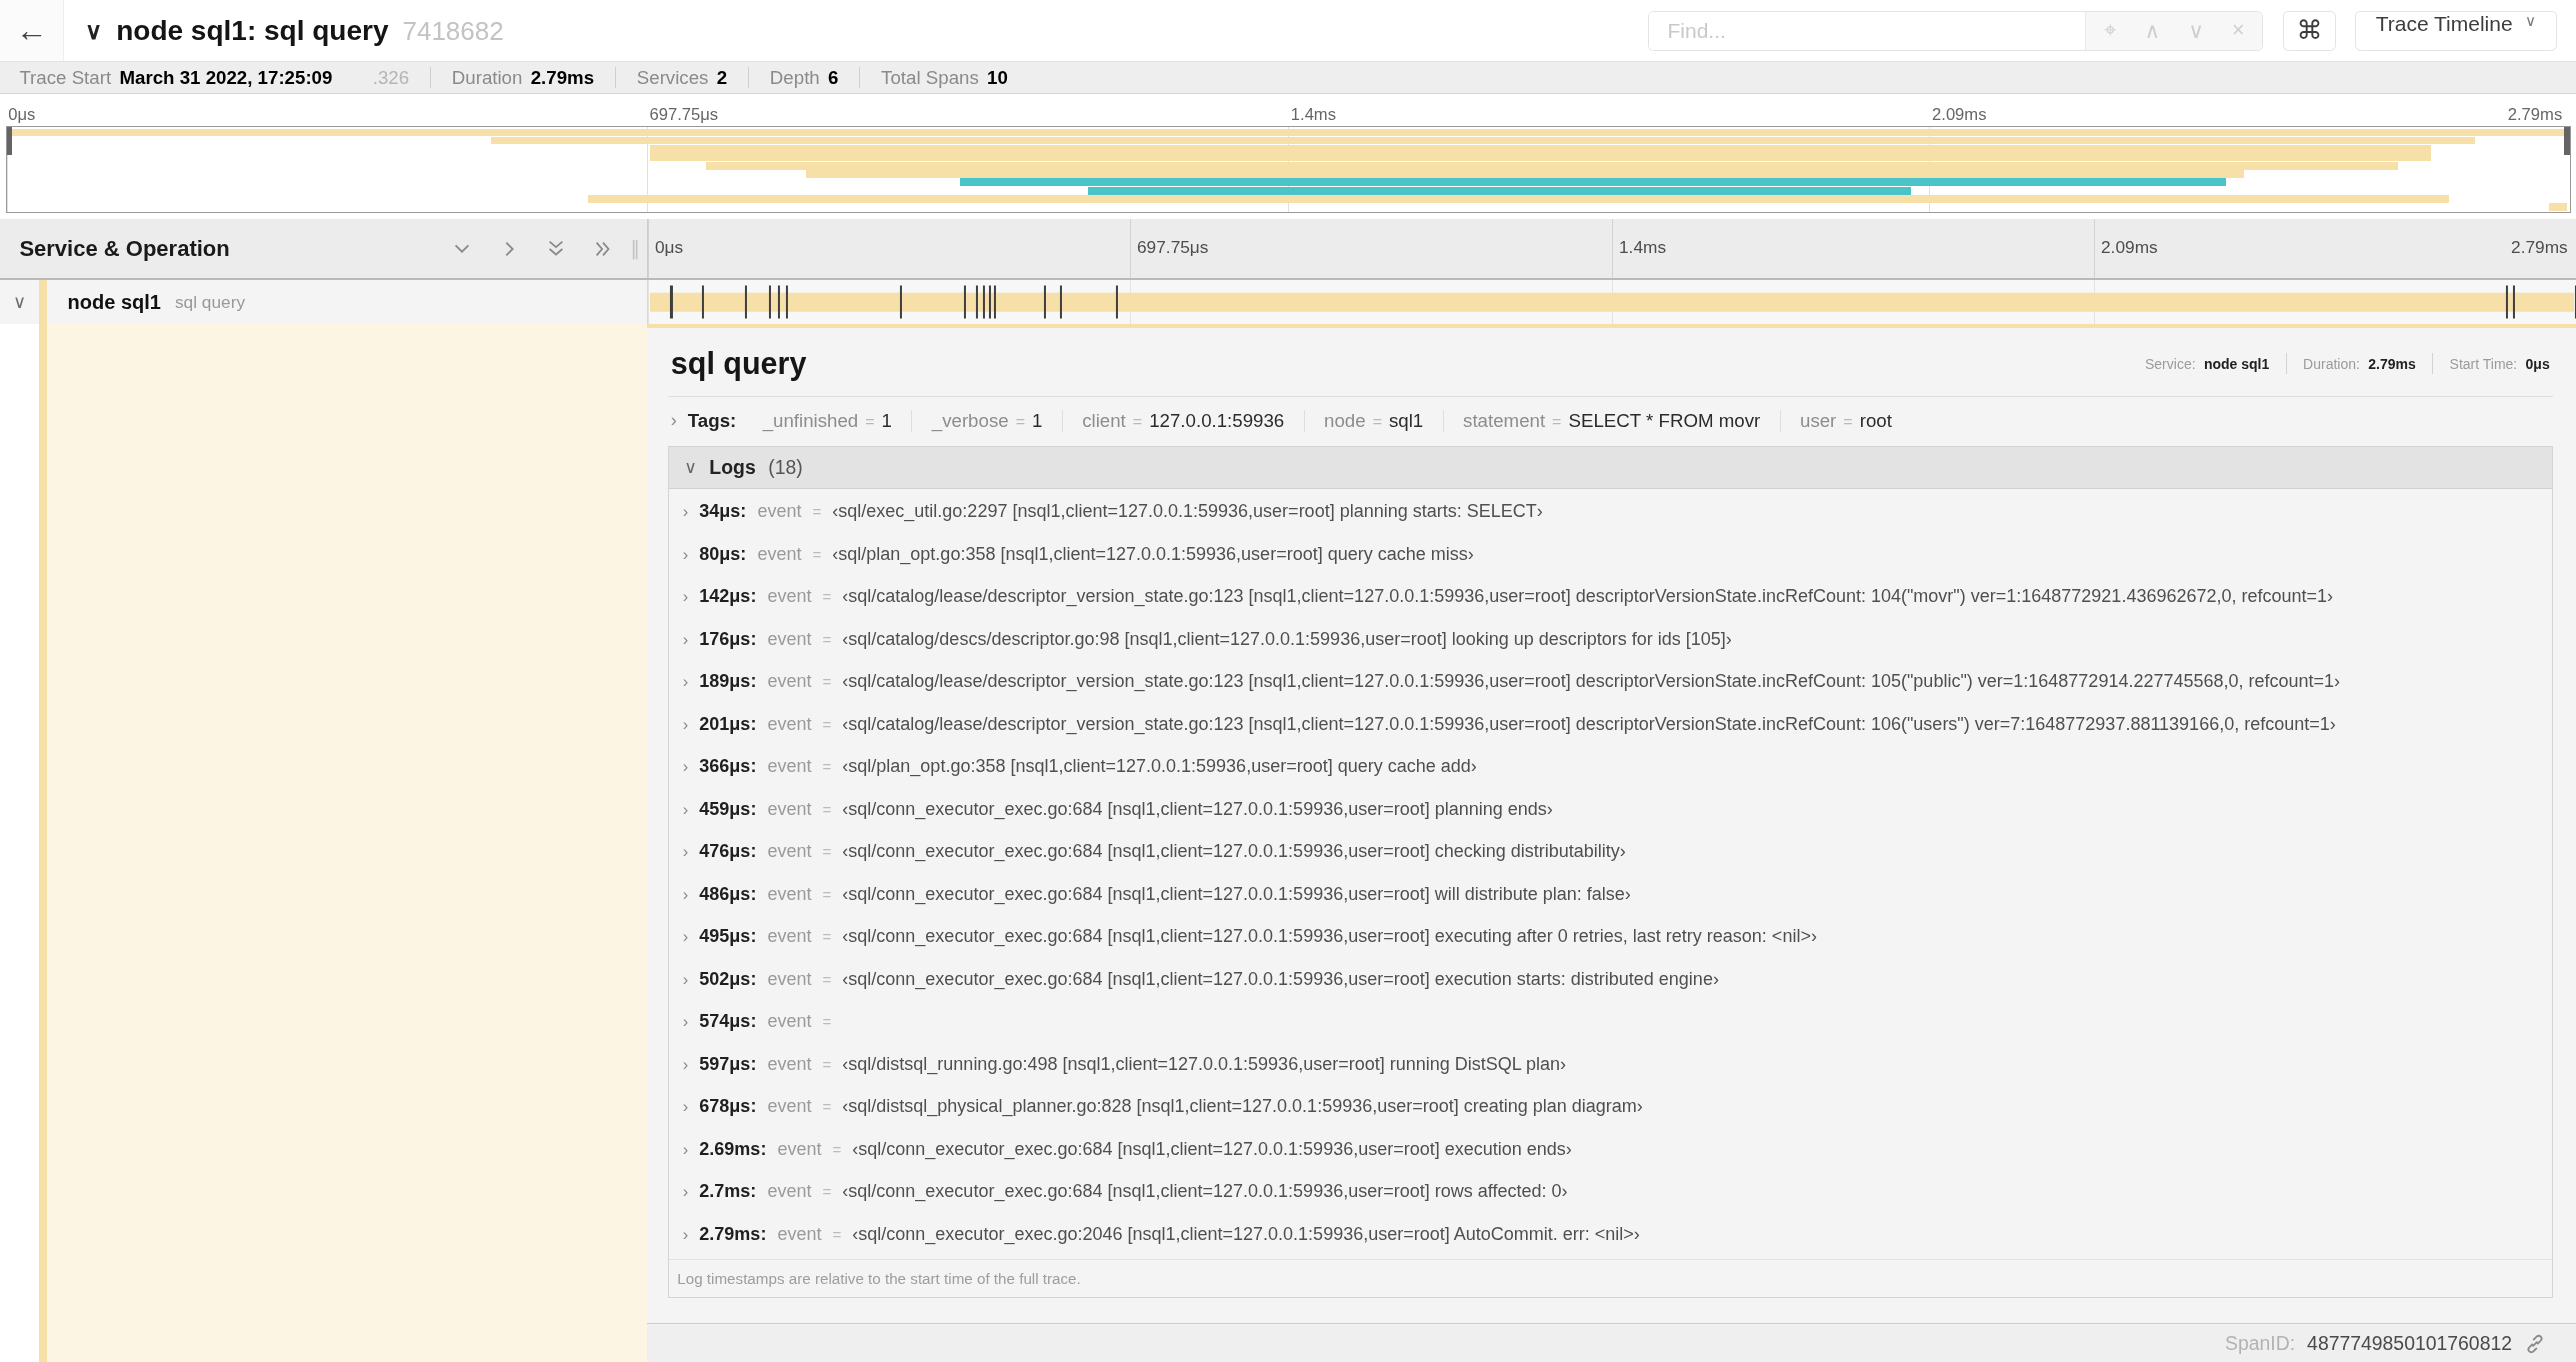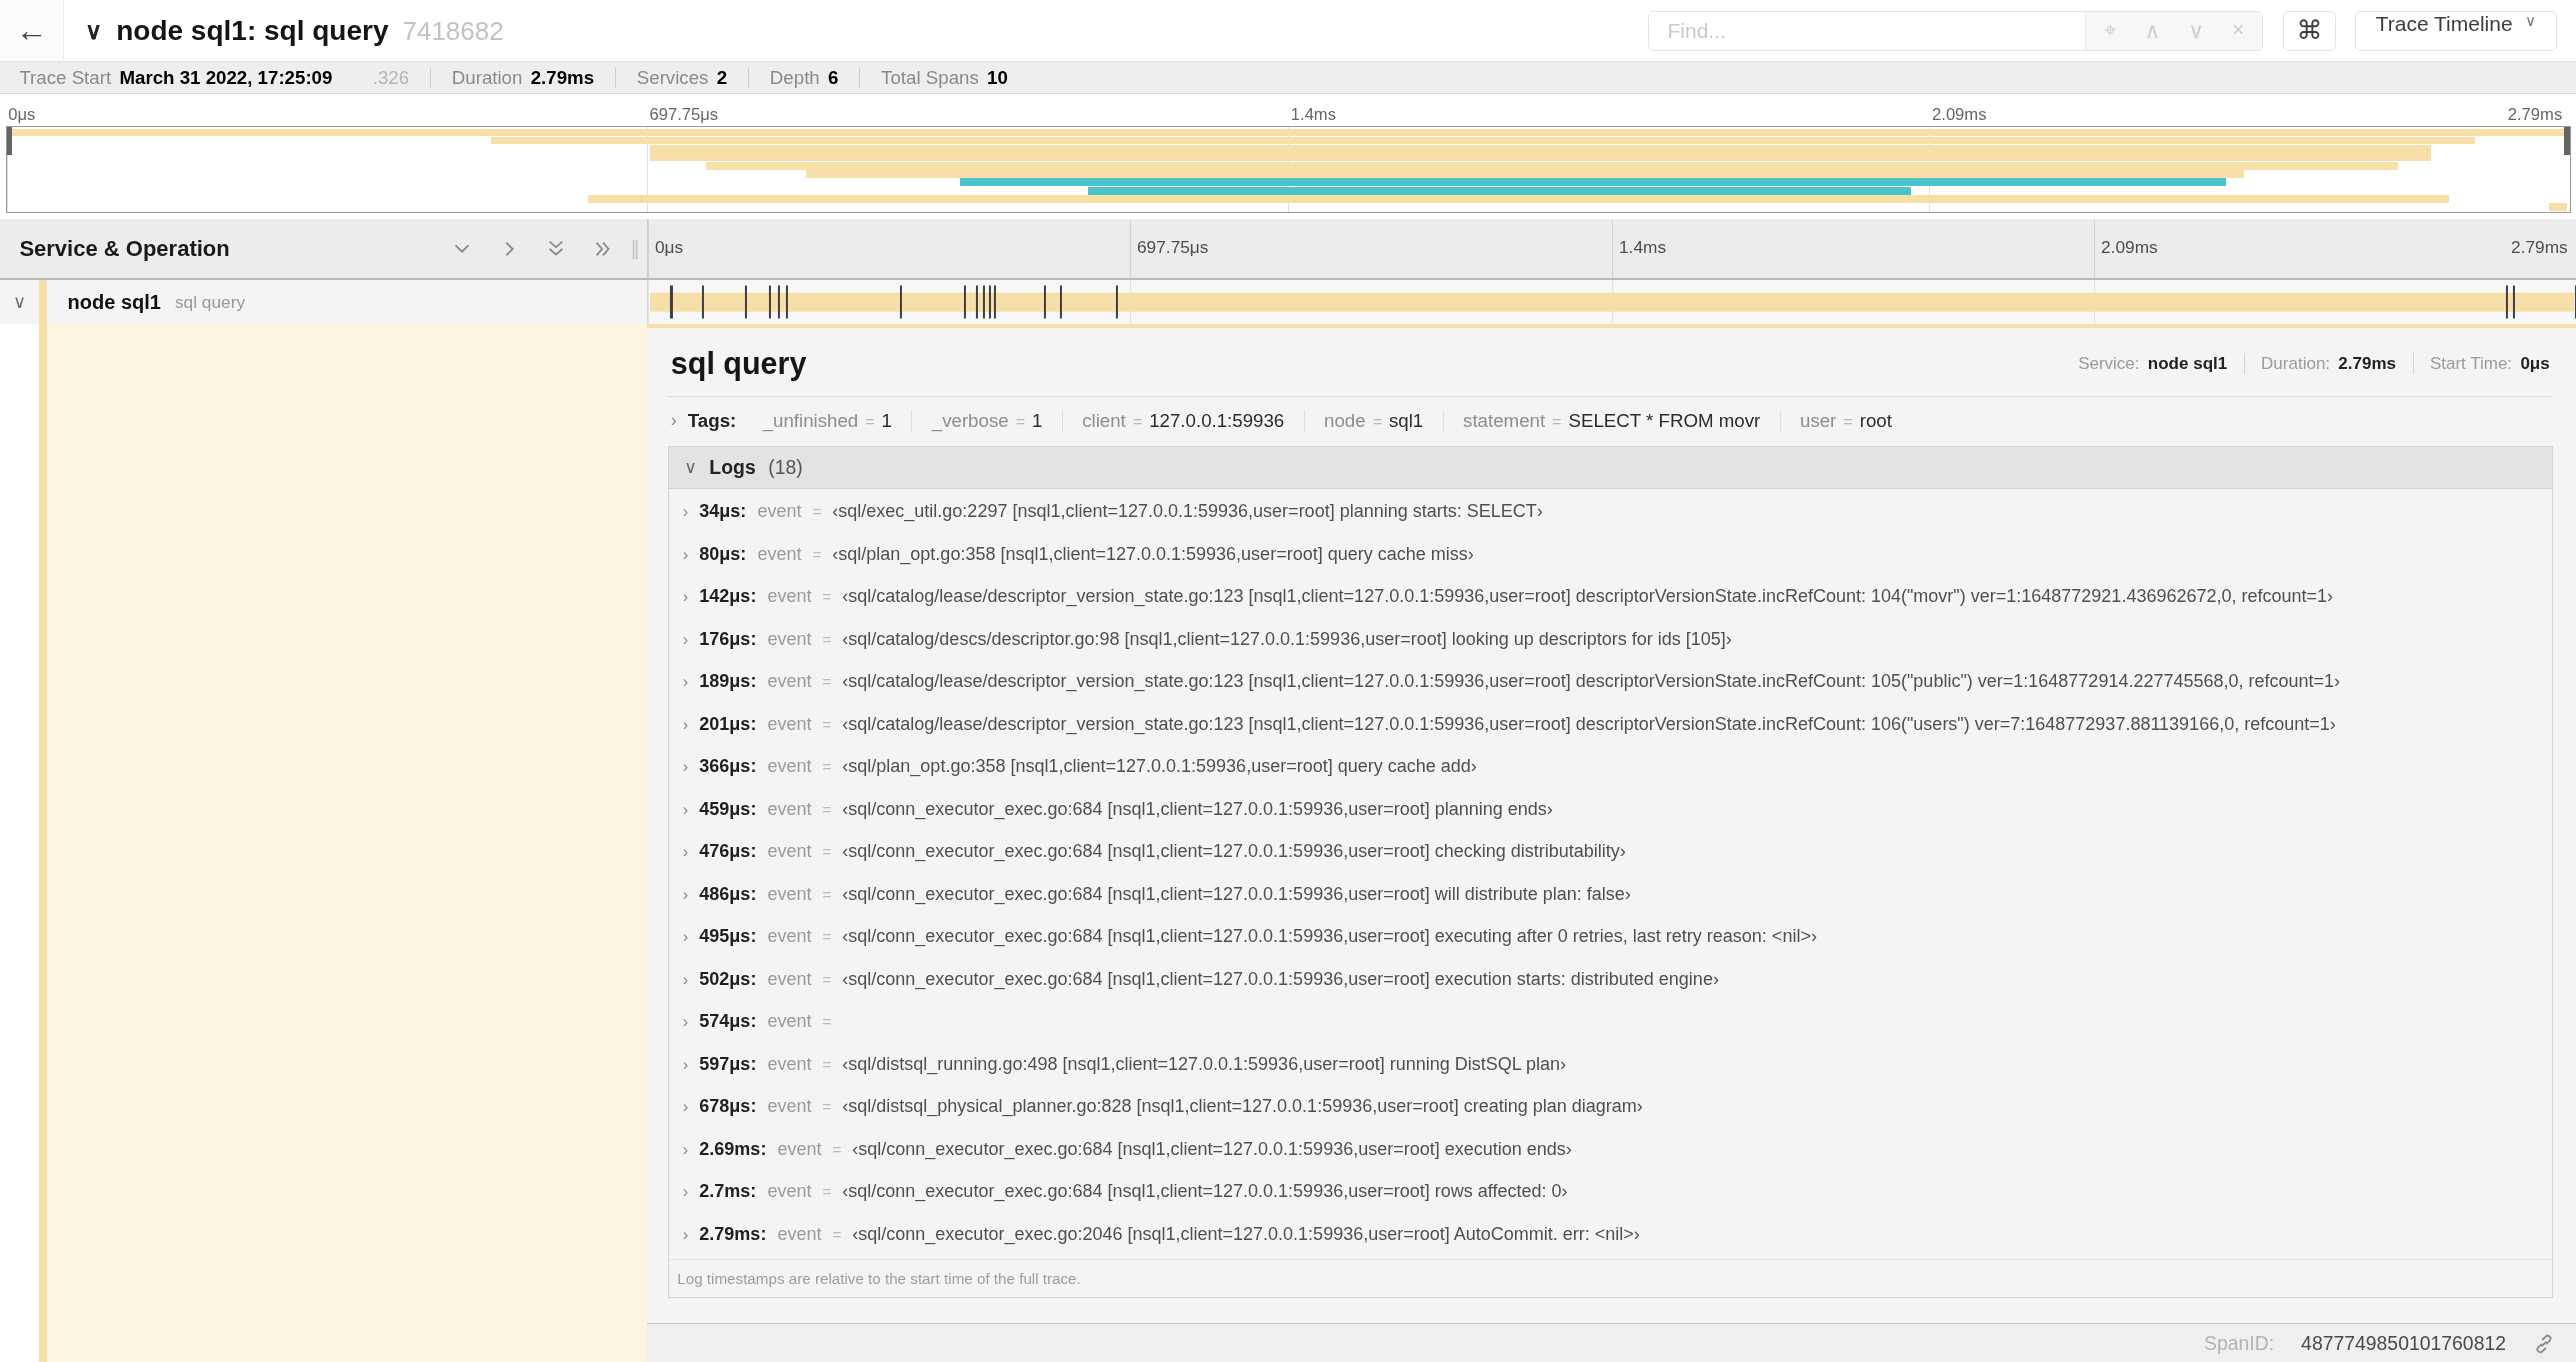--- a/index.html
+++ b/index.html
@@ -83,21 +83,21 @@
   .detail { flex:1; display:flex; min-height:0; }
   .detail-left { width:647px; flex:0 0 auto; position:relative; background:#fcf5e3; }
   .detail-left-gutter { position:absolute; left:0; top:0; bottom:0; width:39px; background:#fff; }
   .detail-accent { position:absolute; left:39px; top:0; bottom:0; width:7.6px; }
   .detail-right { flex:1; display:flex; flex-direction:column; min-width:0; background:#f4f4f4; overflow:hidden; }
   .detail-topline { height:4.2px; flex:0 0 auto; }
   .card { flex:1; min-height:0; padding:7px 23.5px 0 21px; display:flex; flex-direction:column; overflow:hidden; }
   .card-header { display:flex; align-items:center; justify-content:space-between; padding:11px 2.8px 15.2px 2.8px;
                  border-bottom:0.7px solid #dcdcdc; }
   .card-title { font-size:30.5px; font-weight:bold; color:#161616; }
-  .card-meta { display:flex; align-items:center; font-size:17px; white-space:nowrap; }
+  .card-meta { display:flex; align-items:center; font-size:14px; white-space:nowrap; }
   .meta-item { display:flex; gap:8.3px; align-items:baseline; }
   .meta-label { color:#9b9b9b; }
   .meta-value { color:#222; font-weight:bold; }
   .meta-div { width:0.7px; height:21px; background:#d2d2d2; margin:0 16.6px; }
 
   .tags-row { display:flex; align-items:center; padding:12.5px 2.8px 11px 2.8px; font-size:18.7px; cursor:pointer; }
   .tags-chevron { color:#8a8a8a; margin-right:11px; font-size:18px; }
   .tags-label { font-weight:bold; color:#222; margin-right:7px; }
   .tag-item { display:flex; align-items:baseline; gap:7px; padding:0 19.4px; border-right:0.7px solid #dedede; white-space:nowrap; }
   .tag-item:last-child { border-right:none; }
@@ -114,21 +114,21 @@
   .logs-body { padding:5.5px 7px 0 8.3px; overflow:hidden; }
   .log-row { display:flex; align-items:baseline; gap:11px; padding:7px 5.5px 14.5px 5.5px; font-size:18px; cursor:pointer; white-space:nowrap; overflow:hidden; }
   .log-chevron { color:#8a8a8a; font-size:16.6px; }
   .log-time { font-weight:bold; color:#1f1f1f; }
   .log-key { color:#9a9a9a; }
   .log-eq { color:#bcbcbc; font-size:15.2px; }
   .log-value { color:#4f4f4f; overflow:hidden; text-overflow:ellipsis; }
   .logs-foot { border-top:0.7px solid #e2e2e2; padding:9.7px 8.3px; font-size:15.2px; color:#9d9d9d; }
 
   .detail-footer { height:40px; flex:0 0 auto; border-top:0.7px solid #cccccc; background:#efefef;
-                   display:flex; align-items:center; justify-content:flex-end; gap:27px; padding-right:21px; font-size:19.4px; }
+                   display:flex; align-items:center; justify-content:flex-end; gap:12px; padding-right:30px; font-size:19.4px; }
   .spanid-label { color:#b3b3b3; }
   .spanid-value { color:#4a4a4a; }
   .link-icon { cursor:pointer; }
 </style>
 </head>
 <body>
 
 <div class="app">
 
   <div class="topbar">

